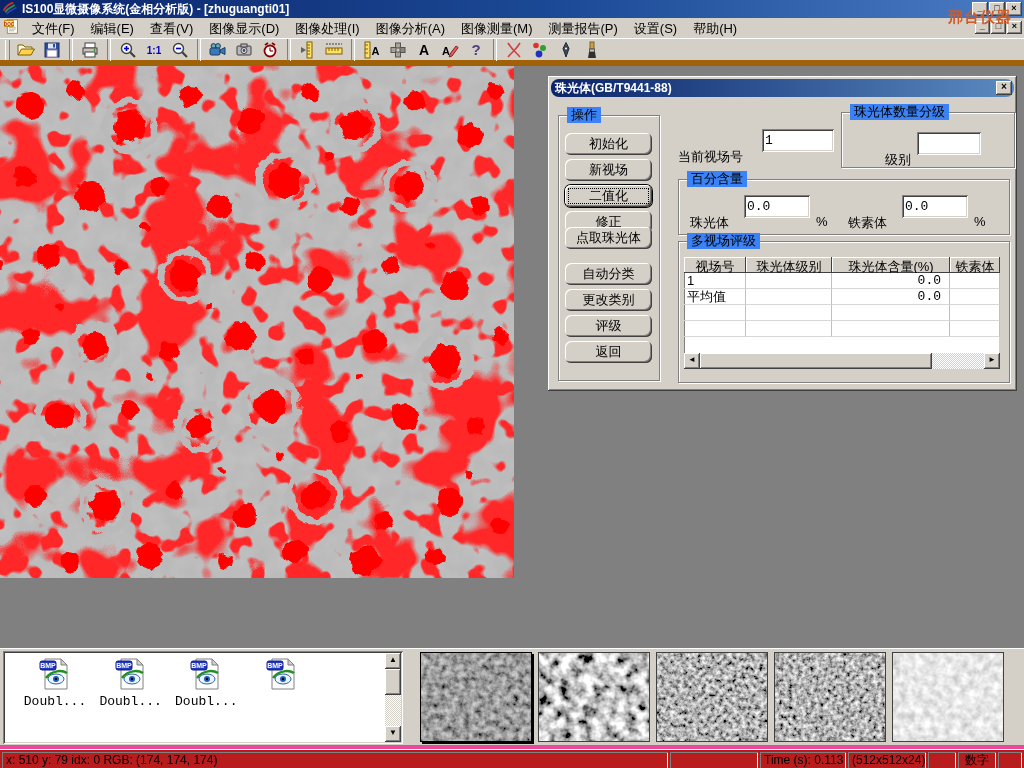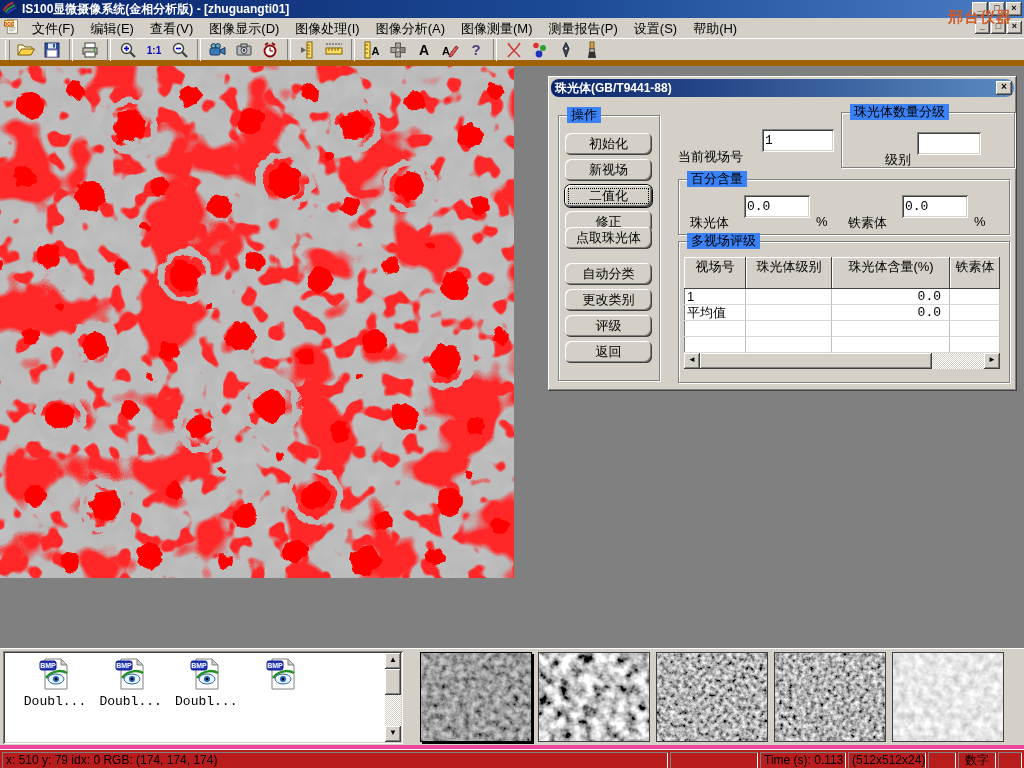--- a/index.html
+++ b/index.html
@@ -42,21 +42,21 @@
   #dlg-title .t{color:#fff;font-weight:bold;font-size:12px;margin-left:4px;}
   #dlg-close{position:absolute;right:2px;top:2px;width:16px;height:14px;font-size:10px;line-height:12px;text-align:center;font-weight:bold;}
   .dbtn{position:absolute;left:17px;width:87px;height:22px;text-align:center;line-height:22px;font-size:13px;border-radius:6px;}
   .dbtn.focused{box-shadow:0 0 0 1px #000, inset -1px -1px 0 #404040,inset 1px 1px 0 #fff,inset -2px -2px 0 #808080,inset 2px 2px 0 #d4d0c8;}
   .dbtn.focused:after{content:"";position:absolute;left:3px;top:3px;right:3px;bottom:3px;border:1px dotted #000;}
   .field{position:absolute;height:21px;border:0;padding:1px 3px;font:13px "Liberation Mono",monospace;}
   .lbl{position:absolute;white-space:nowrap;margin-top:14px;}
 
   
   #mtable{position:absolute;left:136px;top:181px;width:316px;height:112px;background:#fff;box-shadow:inset 1px 1px 0 #808080,inset -1px -1px 0 #d4d0c8;}
-  .thead{display:flex;height:32px;}
+  .thead{display:flex;height:16px;}
   .th{box-sizing:border-box;background:#d4d0c8;box-shadow:inset -1px -1px 0 #404040,inset 1px 1px 0 #fff;text-align:center;line-height:20px;overflow:hidden;white-space:nowrap;font-size:13px;}
   .trow{display:flex;height:16px;line-height:16px;font-size:13px;}
   .td{box-sizing:border-box;border-right:1px solid #c0c0c0;border-bottom:1px solid #d8d8d8;overflow:hidden;white-space:nowrap;padding:0 3px;}
   .td.num{text-align:right;padding-right:8px;font-family:"Liberation Mono",monospace;}
   .hscroll{position:absolute;left:0;bottom:0;width:316px;height:16px;background:#d4d0c8;display:flex;}
   .sbtn{width:16px;height:16px;font-size:8px;line-height:14px;text-align:center;}
   .hthumb{width:232px;height:16px;}
   .htrack{flex:1;background:repeating-conic-gradient(#fff 0 25%,#d4d0c8 0 50%) 0 0/2px 2px;}
 
   

